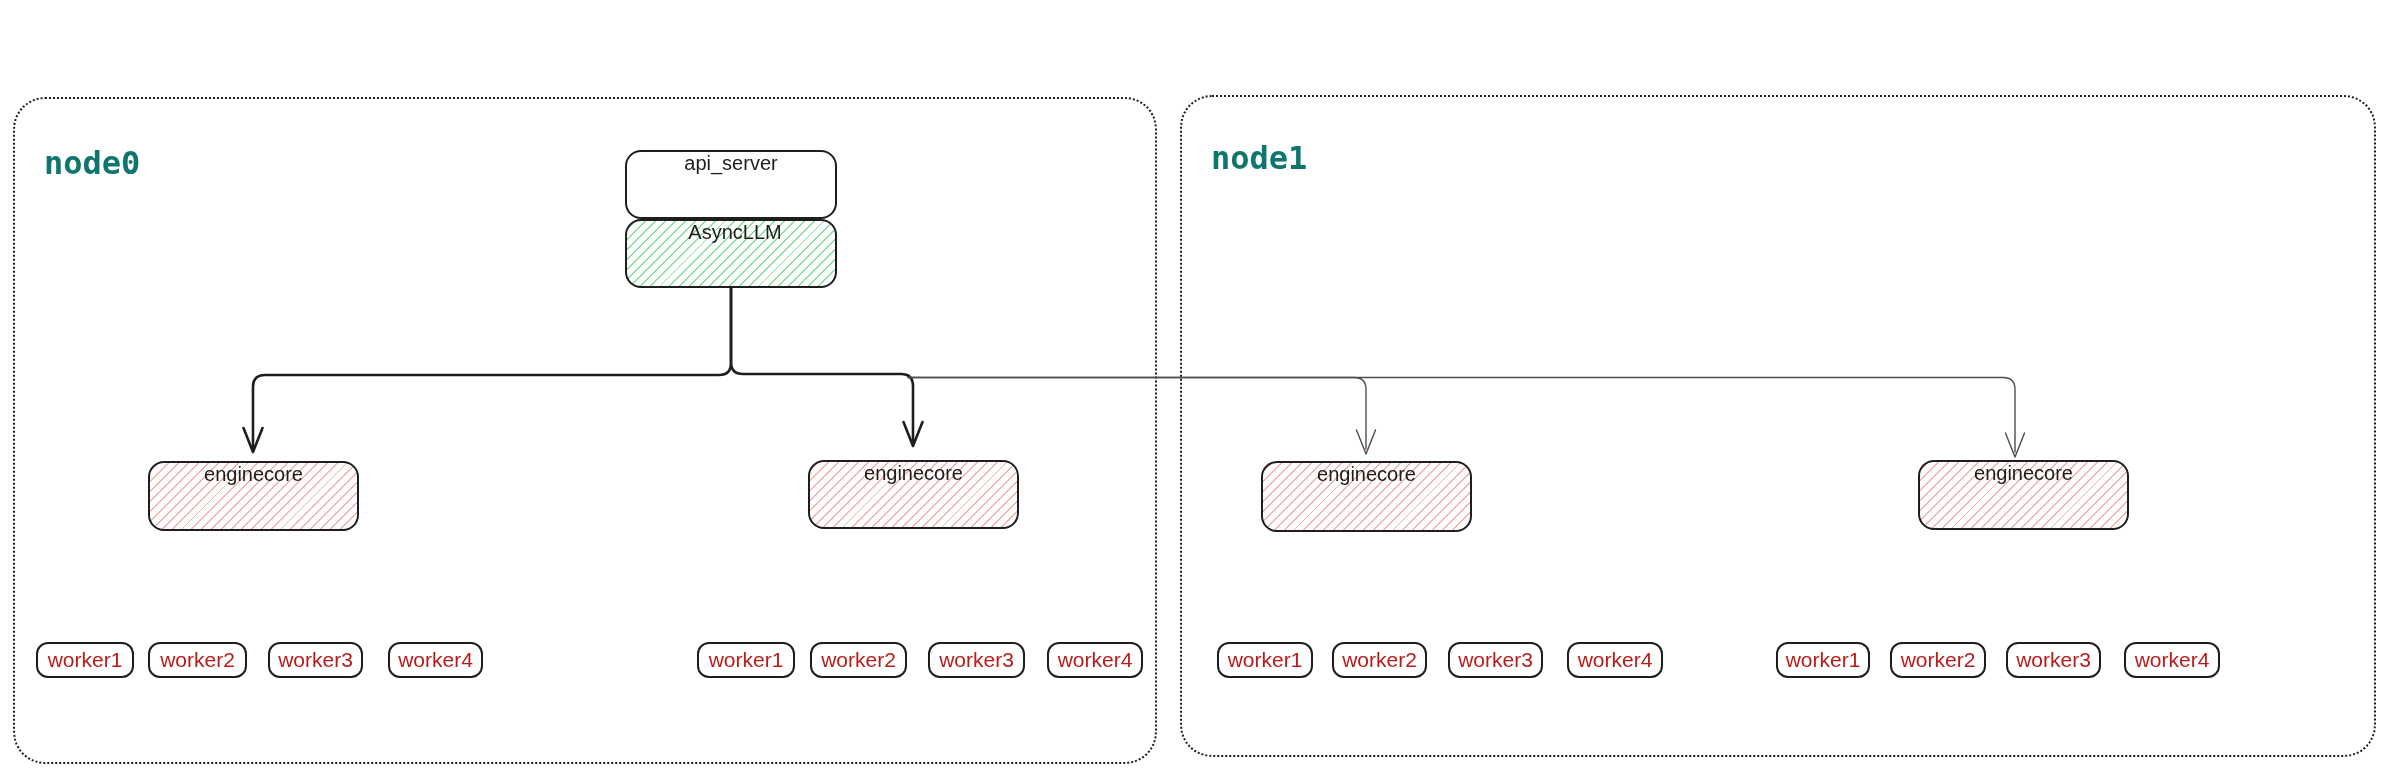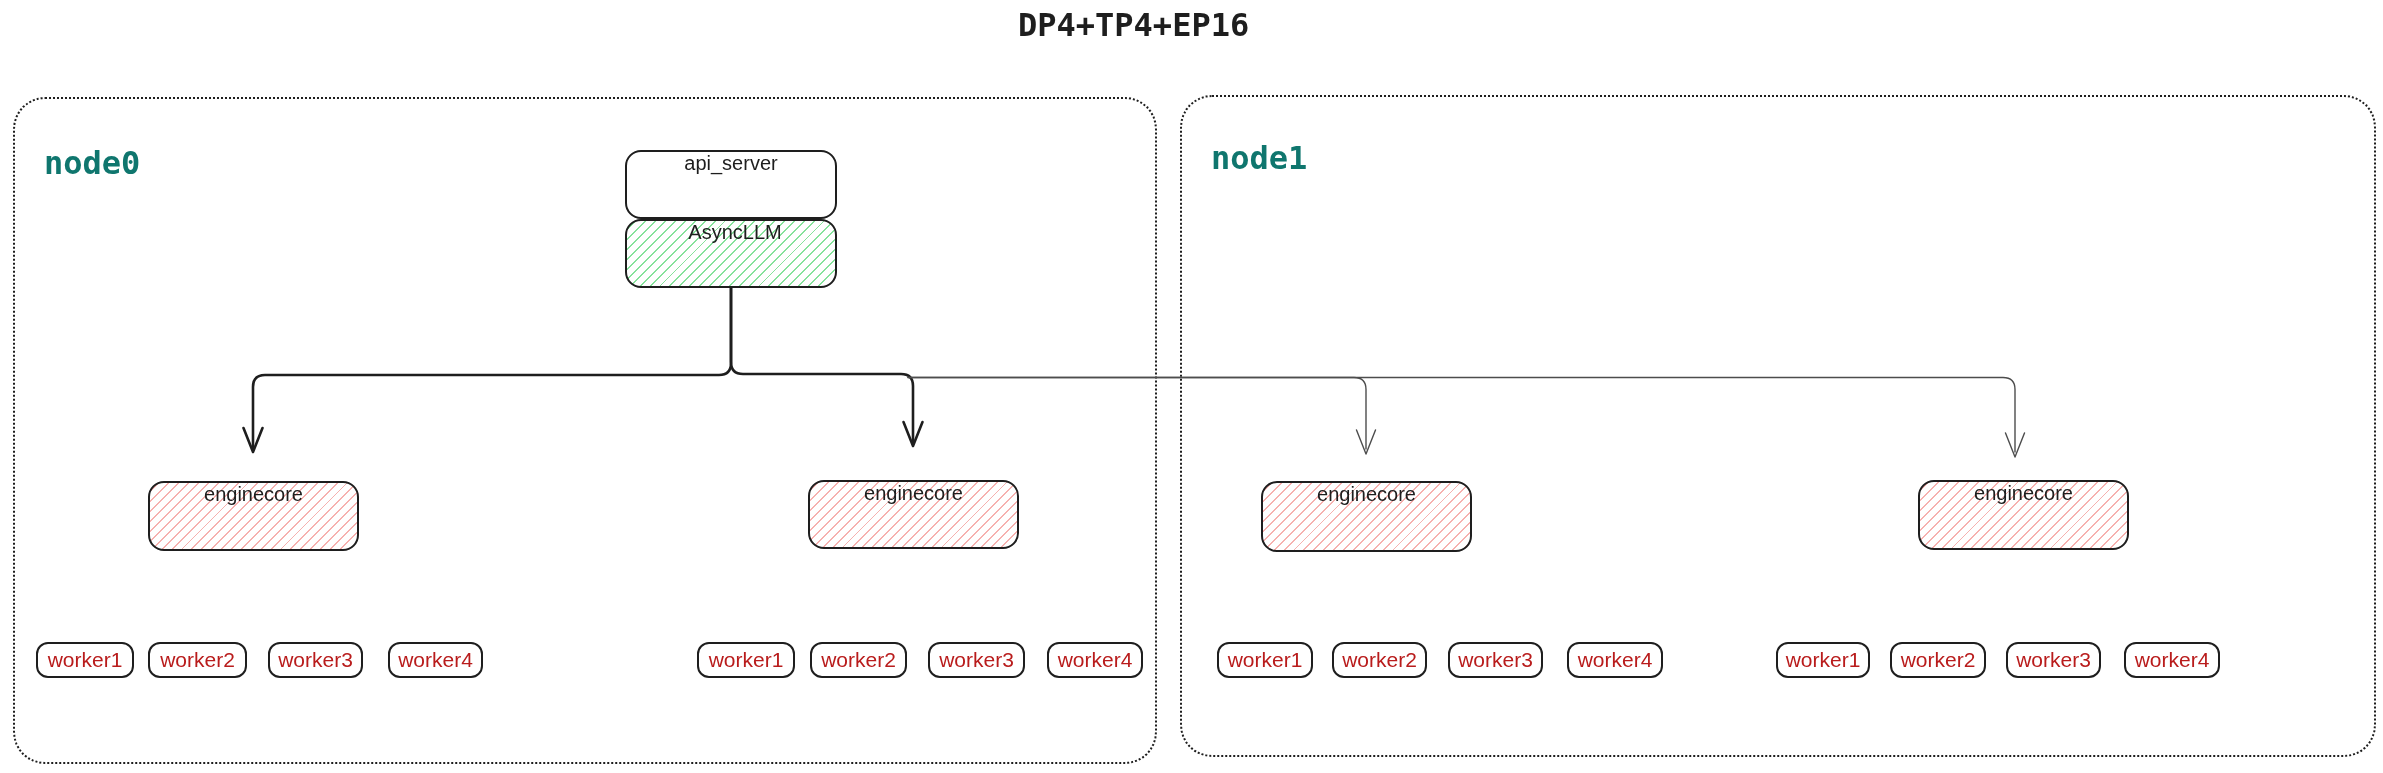--- a/index.html
+++ b/index.html
@@ -53,21 +53,20 @@
     background:repeating-linear-gradient(135deg,
       rgba(0,0,0,0) 0px, rgba(0,0,0,0) 5.6px,
       #86e29b 5.6px, #86e29b 7px);
     background-color:#ffffff;
   }
   .hatch-red{
     background:repeating-linear-gradient(135deg,
       rgba(0,0,0,0) 0px, rgba(0,0,0,0) 5.6px,
       #f6b1af 5.6px, #f6b1af 7px);
     background-color:#ffffff;
-    margin-top:20px;
   }
   .worker{
     position:absolute;
     top:642px;height:36px;
     box-sizing:border-box;
     border:2px solid #1e1e1e;
     border-radius:12px;
     background:#ffffff;
     display:flex;
     align-items:center;
@@ -79,21 +78,20 @@
   #connectors{
     position:absolute;left:0;top:0;
     pointer-events:none;
   }
 </style>
 </head>
 <body>
 
 <div id="canvas">
 
-  <div class="title">DP4+TP4+EP16</div>
 
   <div class="node" style="left:13px;top:97px;width:1140px;height:663px;"></div>
   <div class="node" style="left:1180px;top:95px;width:1192px;height:658px;"></div>
 
   <div class="node-label" style="left:44px;top:143px;">node0</div>
   <div class="node-label" style="left:1211px;top:138px;">node1</div>
 
   <svg id="connectors" width="2383" height="773" viewBox="0 0 2383 773">
     <g fill="none" stroke="#1e1e1e" stroke-width="2.6" stroke-linecap="round" stroke-linejoin="round">
       <path d="M731,288 L731,363 Q731,375 719,375 L265,375 Q253,375 253,387 L253,448"></path>

